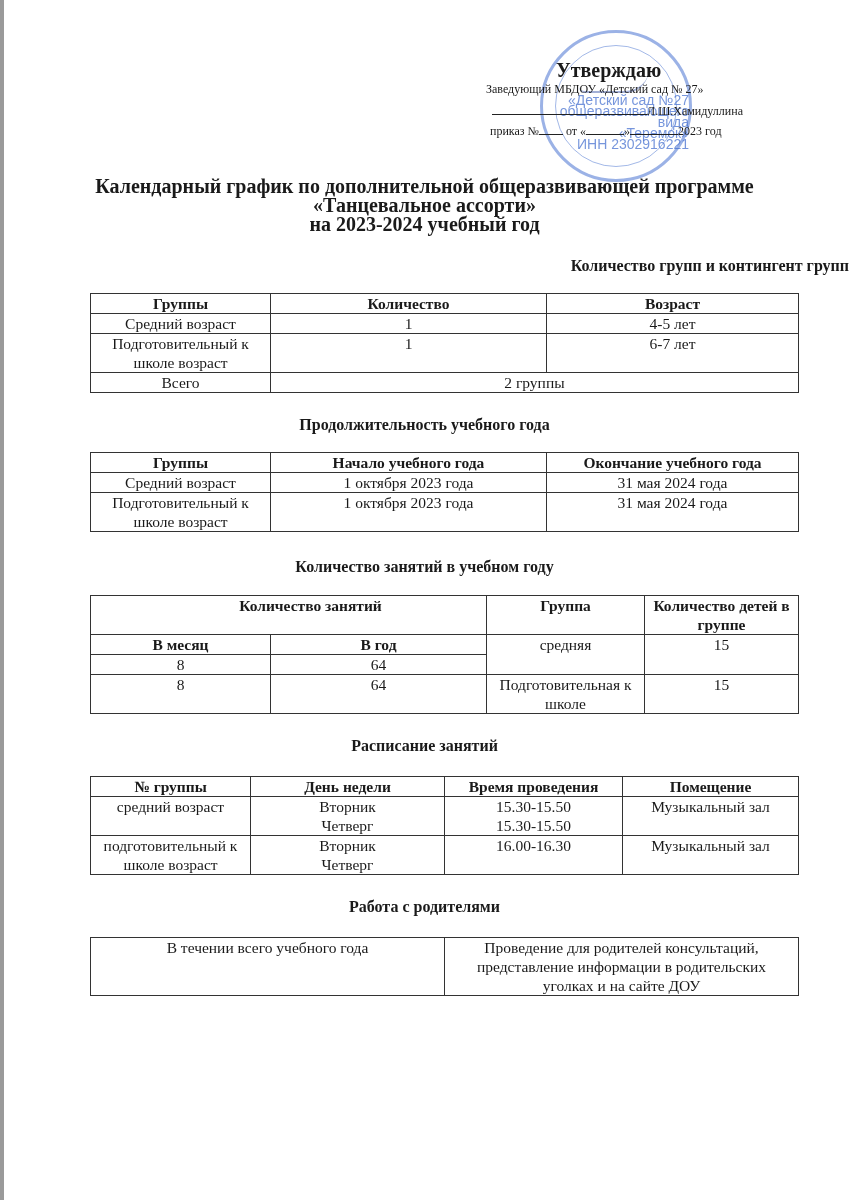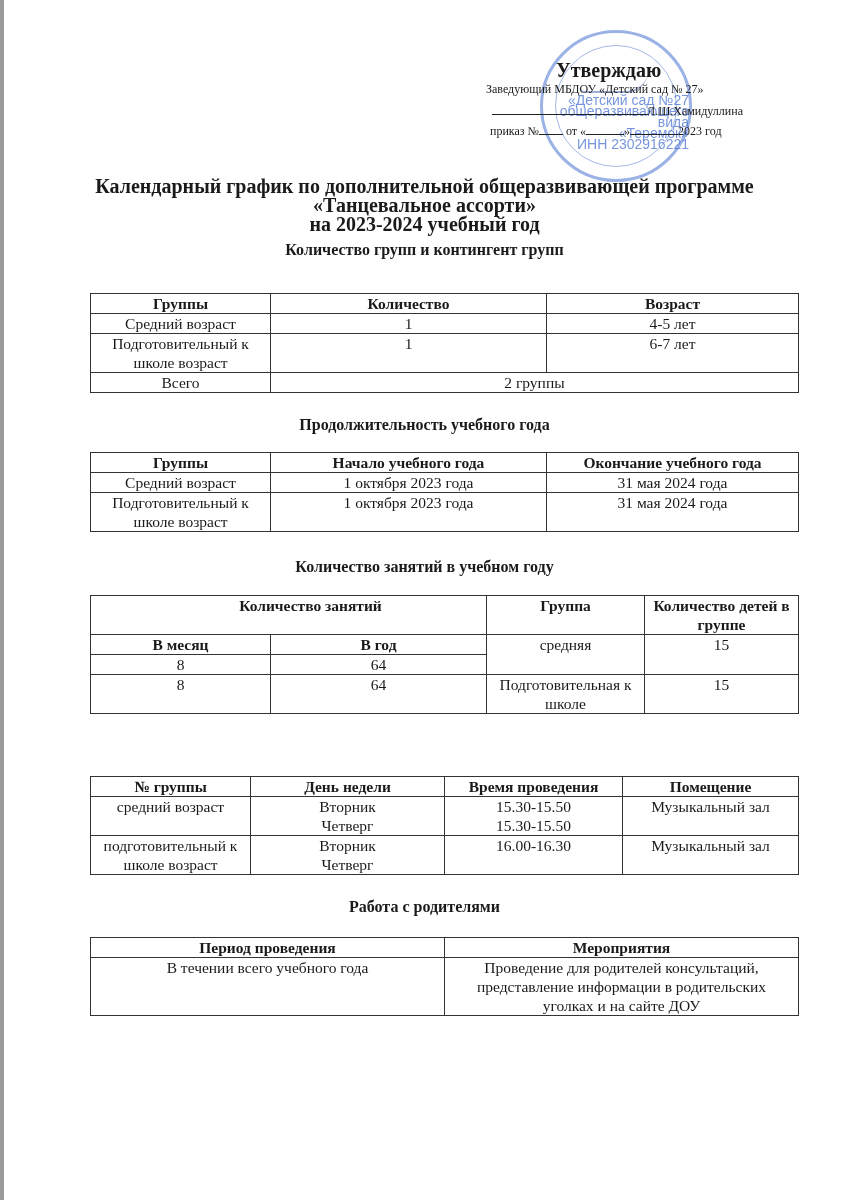--- a/index.html
+++ b/index.html
@@ -61,21 +61,21 @@
     <span>приказ №</span><span class="ul" style="width:24px;"></span>
     <span>от «</span><span class="ul" style="width:38px;"></span><span>»</span><span class="ul" style="width:48px;"></span><span>2023 год</span>
   </div>
 
   <div class="heading">
     <div>Календарный график по дополнительной общеразвивающей программе</div>
     <div>«Танцевальное ассорти»</div>
     <div>на 2023-2024 учебный год</div>
   </div>
 
-  <div class="section-title" style="top:241px;">Количество групп и контингент групп</div>
+  <div class="section-title" style="top:257px;text-align:right;">Количество групп и контингент групп</div>
   <table style="top:293px;">
     <colgroup>
         <col style="width:180px">
         <col style="width:276px">
         <col>
       </colgroup>
     <tbody>
         <tr>
       <th>Группы</th>
       <th>Количество</th>
@@ -150,20 +150,21 @@
     </tr>
     <tr>
       <td>8</td>
       <td>64</td>
       <td>Подготовительная к школе</td>
       <td>15</td>
     </tr>
   </tbody>
     </table>
 
+  <div class="section-title" style="top:737px;">Расписание занятий</div>
   <table style="top:776px;">
     <colgroup>
         <col style="width:160px">
         <col style="width:194px">
         <col style="width:178px">
         <col>
       </colgroup>
     <tbody>
         <tr>
       <th>№ группы</th>
@@ -197,23 +198,19 @@
   </tbody>
     </table>
 
   <div class="section-title" style="top:898px;">Работа с родителями</div>
   <table style="top:937px;">
     <colgroup>
         <col style="width:354px">
         <col>
       </colgroup>
     <tbody>
-        <tr>
-      <th>Период проведения</th>
-      <th>Мероприятия</th>
-    </tr>
     <tr>
       <td>В течении всего учебного года</td>
       <td style="padding:0 12px;">Проведение для родителей консультаций, представление информации в родительских уголках и на сайте ДОУ</td>
     </tr>
   </tbody>
     </table>
 </div>
 
 </body></html>

